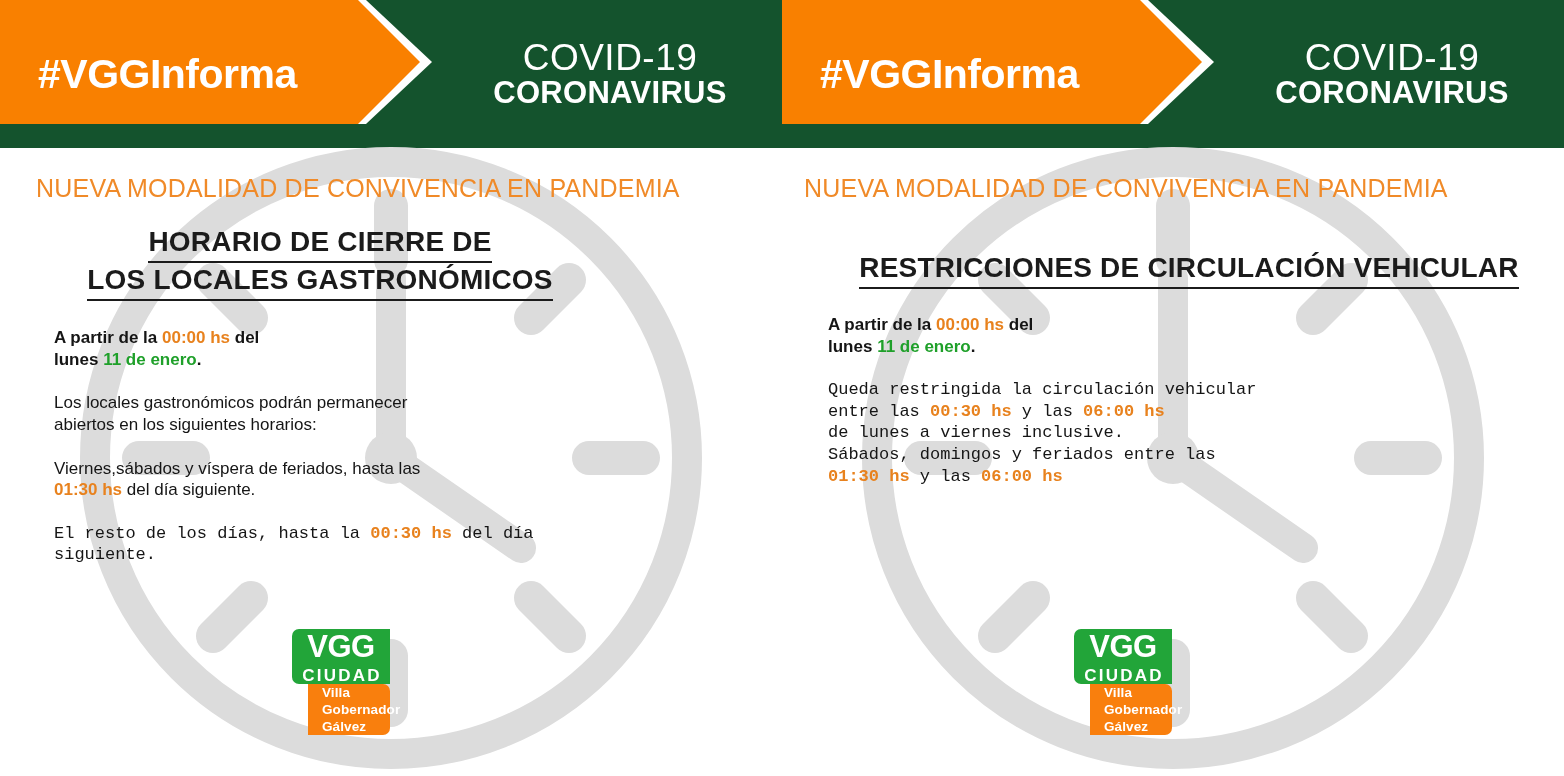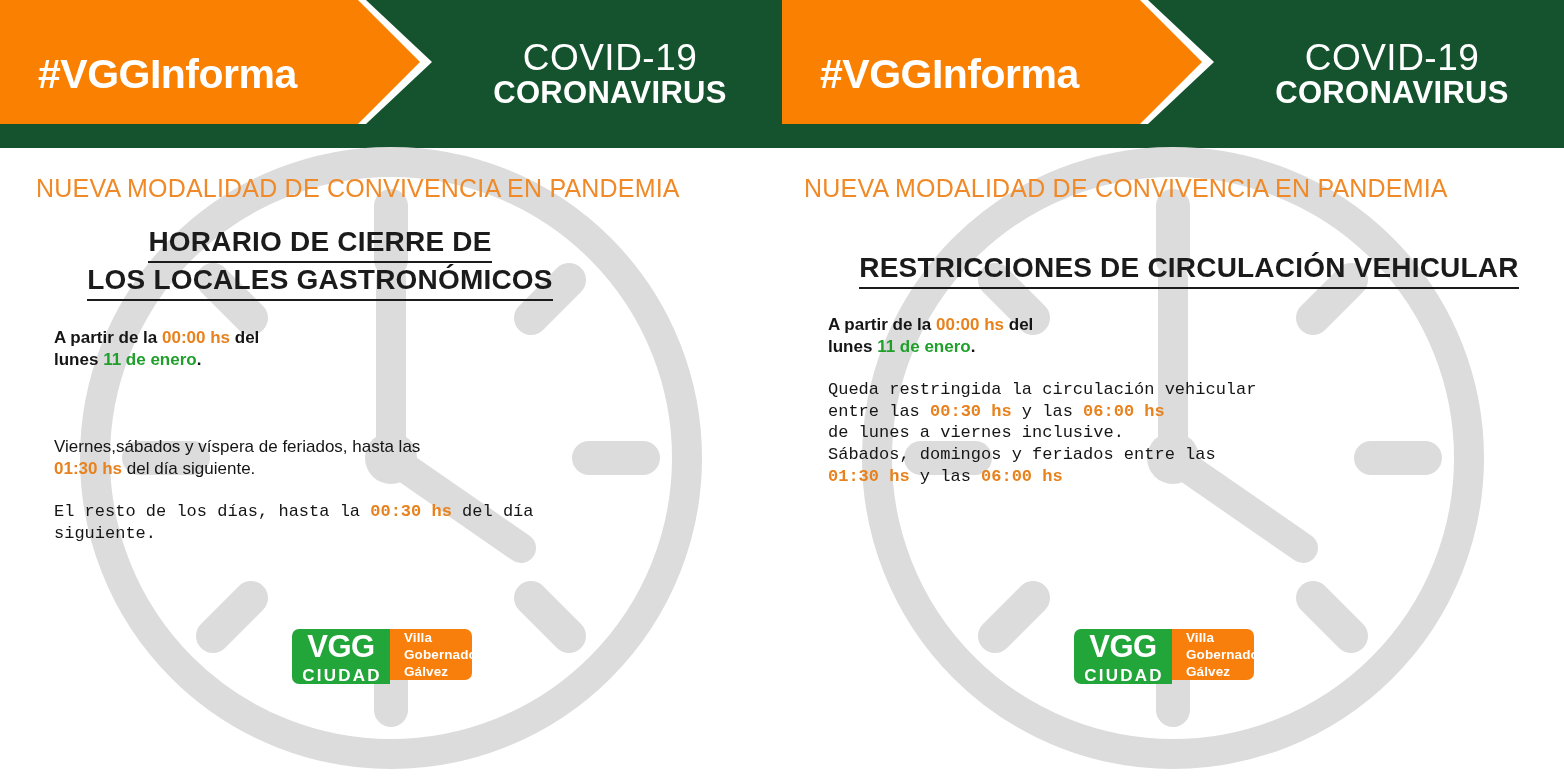--- a/index.html
+++ b/index.html
@@ -148,22 +148,23 @@
   .para:last-child { margin-bottom: 0; font-family: Liberation Mono, monospace; }
   .para.bold { font-weight: bold; }
   .o { color: #e8821e; font-weight: bold; }
   .g { color: #1fa02a; font-weight: bold; }
 
   
   .logo-wrap {
     position: absolute;
     z-index: 3;
     display: flex;
-    align-items: flex-start;
+    align-items: flex-end;
     height: 92px;
+    flex-direction: column;
   }
   .panel-left .logo-wrap { left: 292px; top: 629px; }
   .panel-right .logo-wrap { left: 292px; top: 629px; }
 
   .logo-green {
     width: 98px;
     background: #22a539;
     border-radius: 7px 0 0 7px;
     color: #ffffff;
     display: flex;
@@ -251,21 +252,22 @@
       </div>
 
       <div class="body-text">
 
         <div class="para bold">
           <span>A partir de la </span><span class="o">00:00 hs</span><span> del</span><br>
           <span>lunes </span><span class="g">11 de enero</span><span>.</span>
         </div>
 
         <div class="para">
-          <br>
+          <span>Los locales gastronómicos podrán permanecer</span><br>
+          <span>abiertos en los siguientes horarios:</span>
         </div>
 
         <div class="para">
           <span>Viernes,sábados y víspera de feriados, hasta las</span><br>
           <span class="o">01:30 hs</span><span> del día siguiente.</span>
         </div>
 
         <div class="para">
           <span>El resto de los días, hasta la </span><span class="o">00:30 hs</span><span> del día</span><br>
           <span>siguiente.</span>

